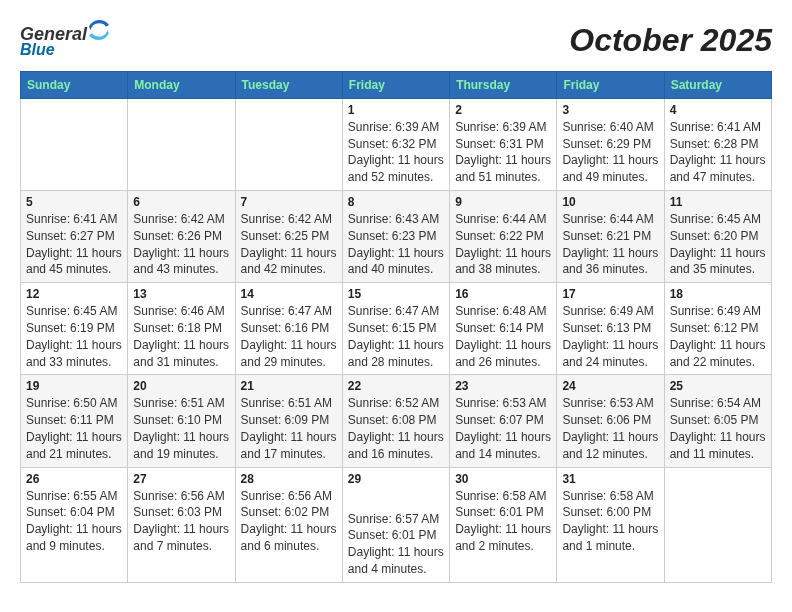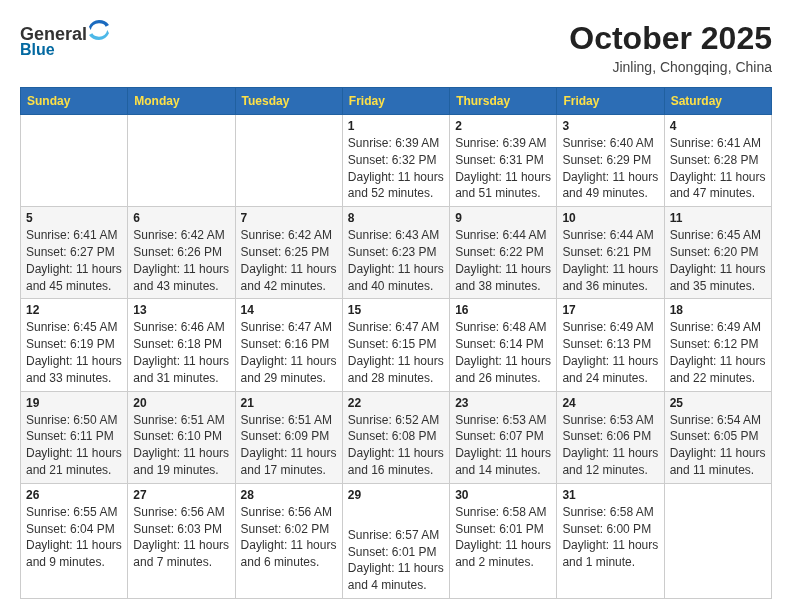--- a/index.html
+++ b/index.html
@@ -6,22 +6,23 @@
     body {
       font-family: Arial, sans-serif;
       background: #fff;
       width: 792px;
       min-height: 612px;
       padding: 20px;
     }
     .header {
       display: flex;
       justify-content: space-between;
-      align-items: flex-start;
+      align-items: flex-end;
       margin-bottom: 12px;
+      font-style: italic;
     }
     .logo {
       display: flex;
       align-items: center;
     }
     .logo-text {
       font-size: 18px;
       font-weight: bold;
       line-height: 1.1;
     }
@@ -45,21 +46,21 @@
       color: #444;
       margin-top: 2px;
     }
     .calendar {
       width: 100%;
       border-collapse: collapse;
       border: 1px solid #ccc;
     }
     .calendar th {
       background: #2c6db5;
-      color: #fde047;
+      color: #86efac;
       font-size: 12px;
       font-weight: bold;
       text-align: left;
       padding: 6px 6px;
       border: 1px solid #2060a0;
     }
     .calendar td {
       vertical-align: top;
       border: 1px solid #ccc;
       padding: 4px 5px;
@@ -98,21 +99,20 @@
               <path d="M2 12 Q4 4 12 4 Q18 4 20 8 L24 6 Q20 0 12 0 Q4 0 0 8 Z" fill="#1a6abf"></path>
               <path d="M22 12 Q20 20 12 20 Q6 20 4 16 L0 18 Q4 24 12 24 Q20 24 24 16 Z" fill="#4db8e8"></path>
             </svg>
         </div>
       </div>
       <div class="logo-blue" style="font-size:16px;font-weight:bold;margin-top:-4px;">Blue</div>
     </div>
   </div>
   <div class="title-area">
     <div class="month-title">October 2025</div>
-    <div class="subtitle">Jinling, Chongqing, China</div>
   </div>
 </div>
 
 <table class="calendar">
   <thead>
     <tr>
     <th>Sunday</th>
         <th>Monday</th>
         <th>Tuesday</th>
         <th>Friday</th>

